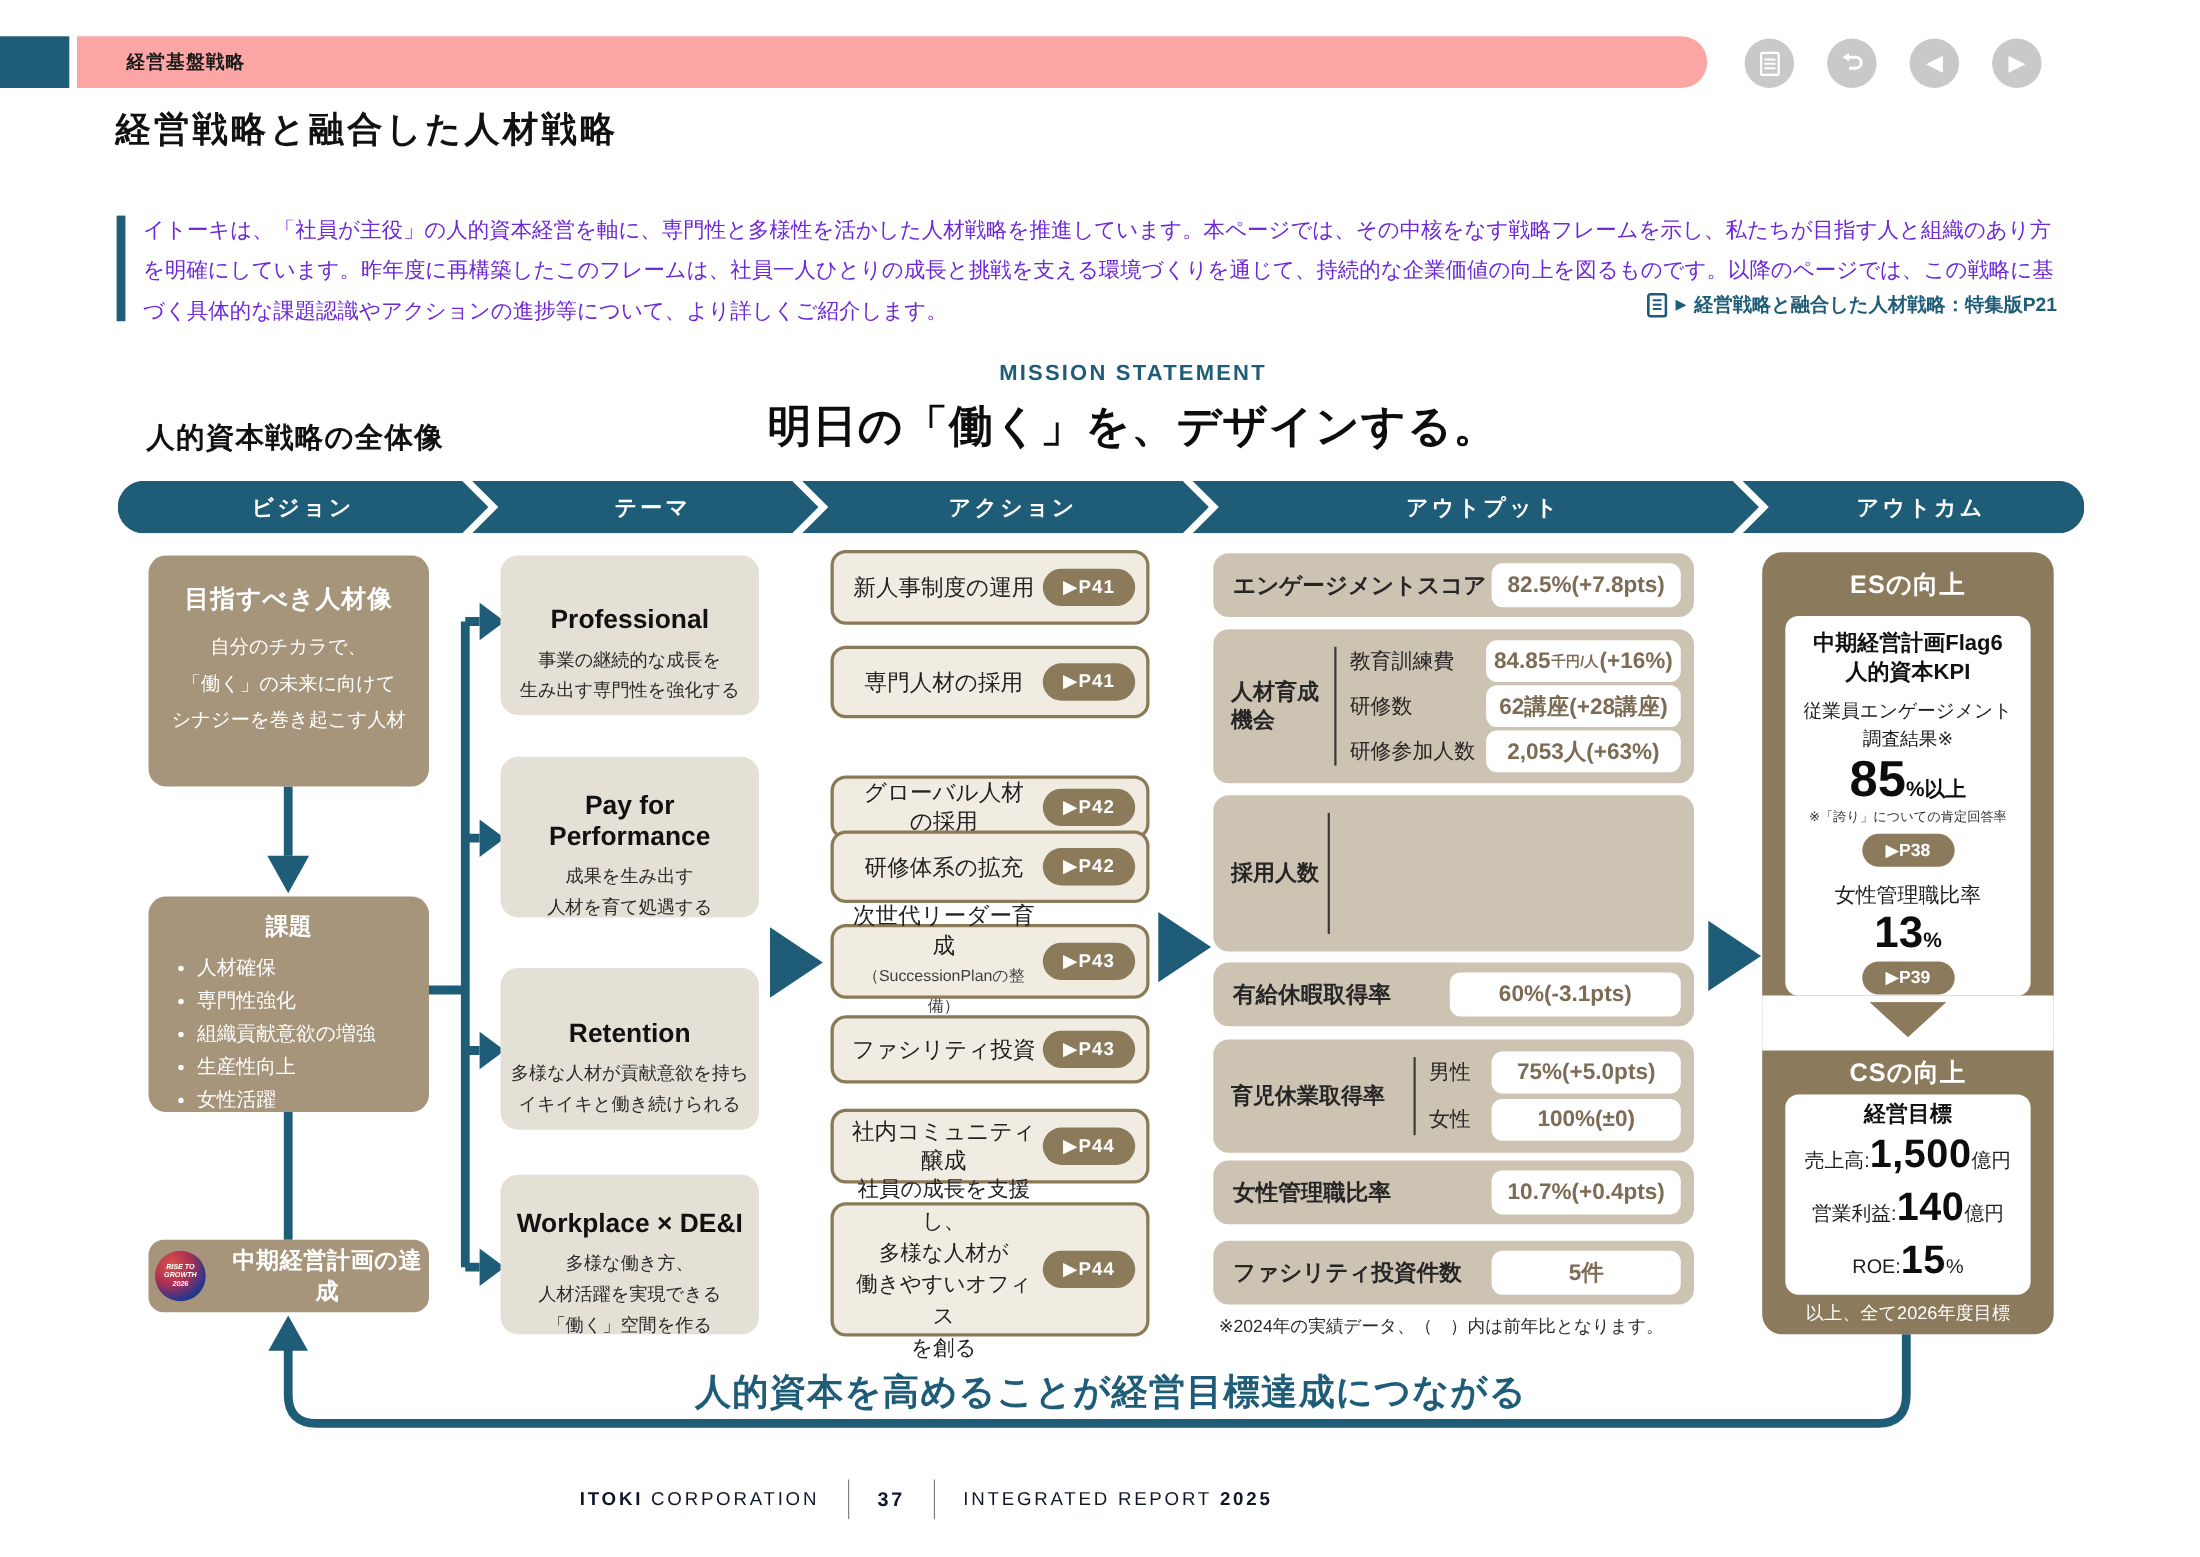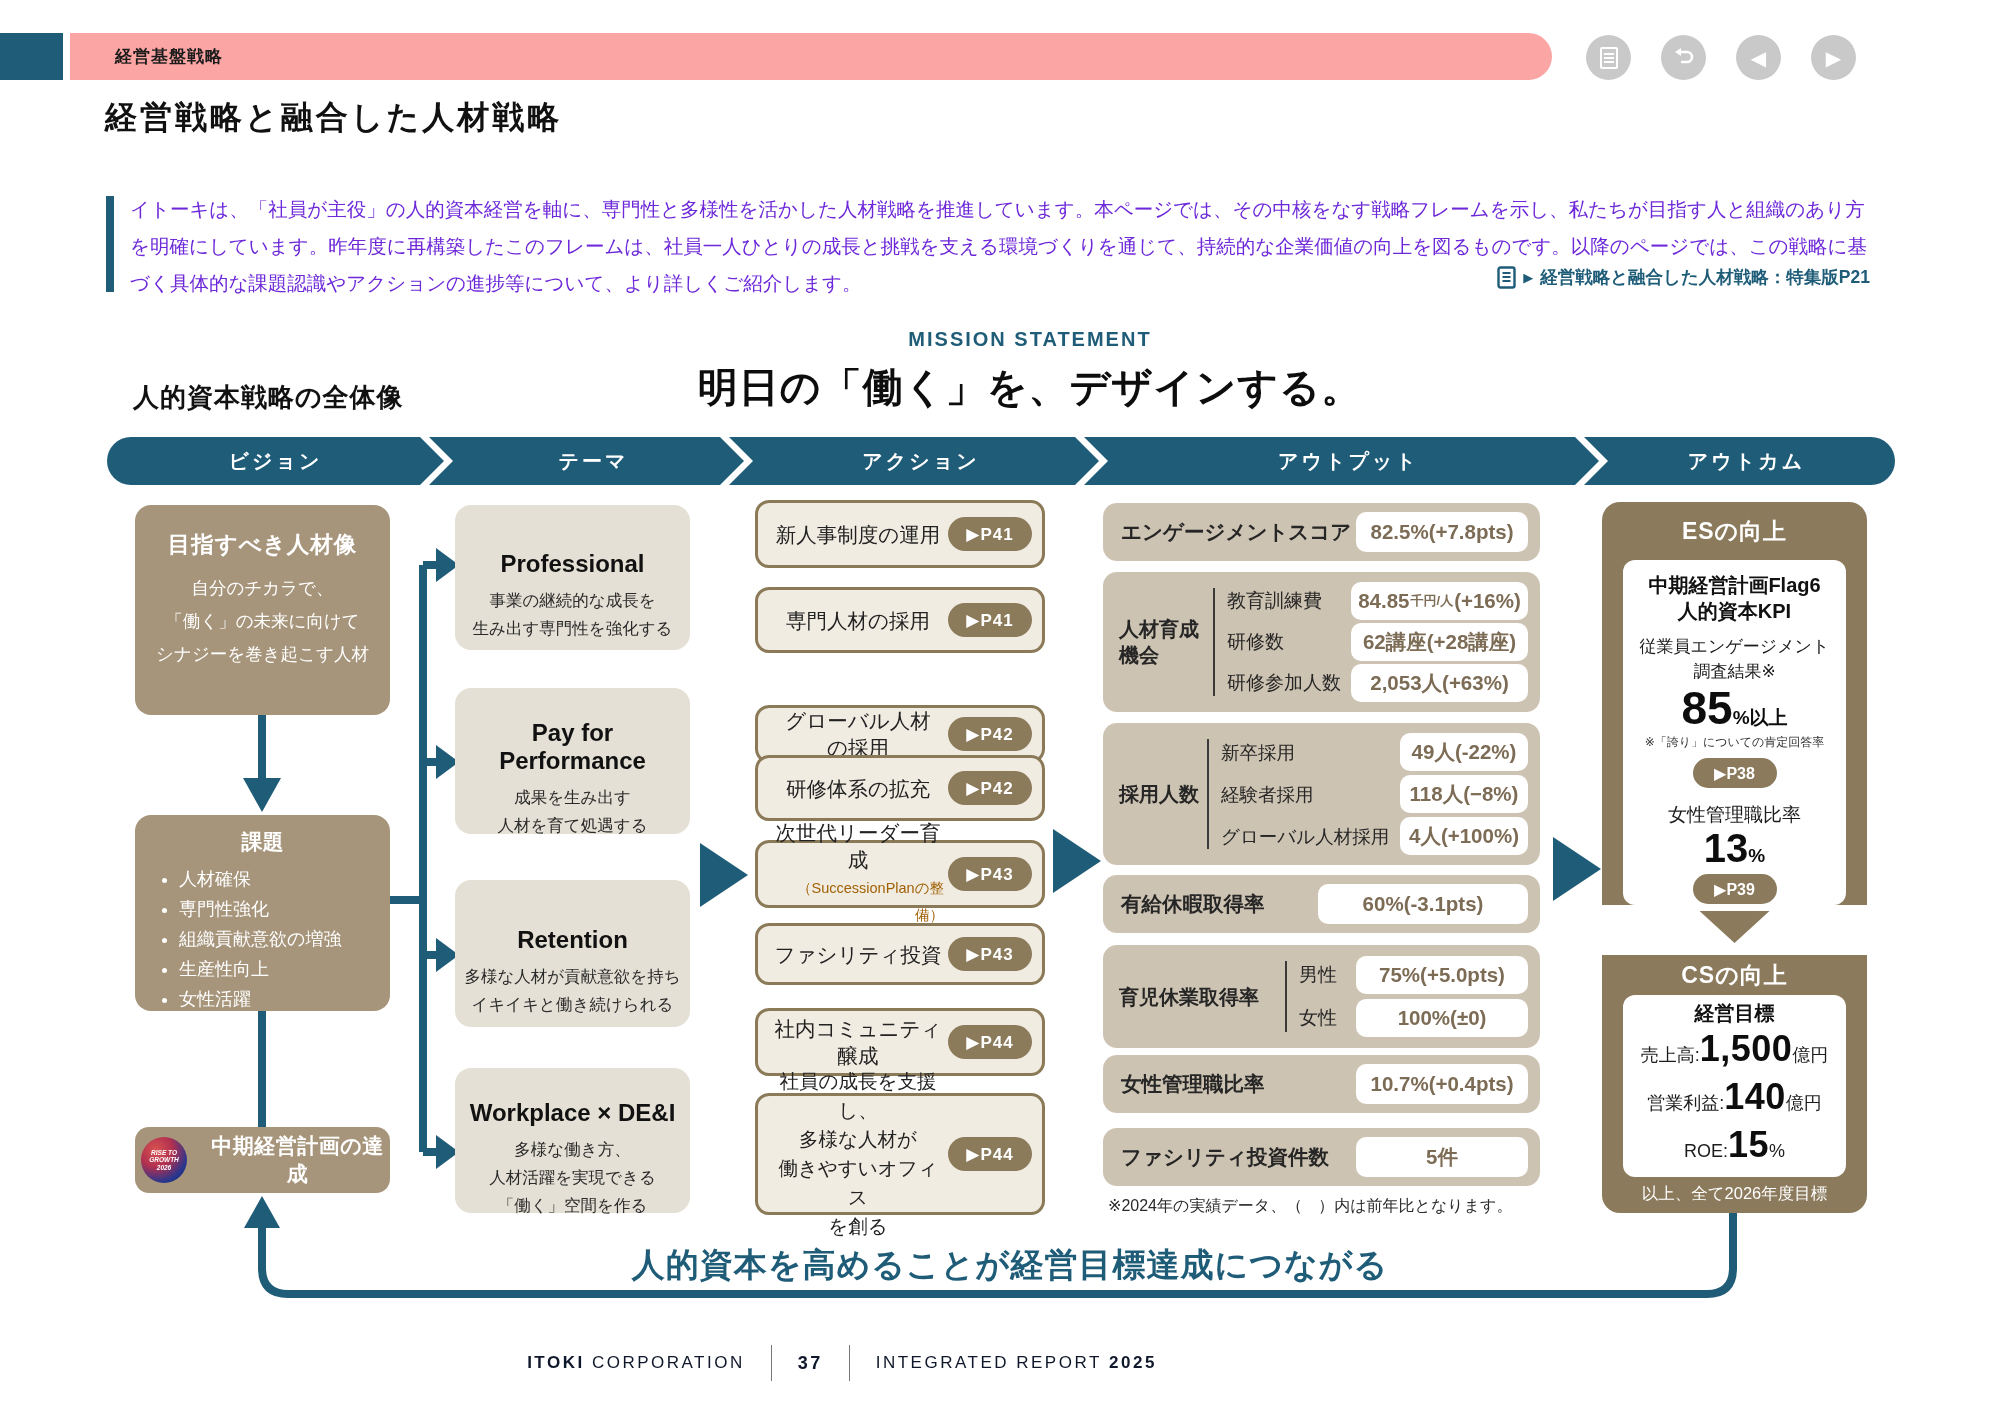--- a/index.html
+++ b/index.html
@@ -56,21 +56,21 @@
   .midterm-label{font-size:21px;font-weight:bold;color:#fff;letter-spacing:0.5px;}
   
   .box-beige{left:455px;width:235px;background:#E5E0D5;border-radius:16px;display:flex;flex-direction:column;
              align-items:center;justify-content:center;text-align:center;padding:6px 8px;box-sizing:border-box;}
   .theme-title{font-size:24px;font-weight:800;color:#111;line-height:28px;margin-bottom:8px;margin-top:36px;}
   .theme-line{font-size:16.5px;color:#2a2a2a;line-height:28px;}
   
   .box-action{left:755px;width:290px;background:#F1ECE2;border:3px solid #8A7A58;border-radius:14px;box-sizing:border-box;}
   .act-label{position:absolute;left:14px;right:98px;top:0;bottom:0;display:flex;flex-direction:column;
              justify-content:center;align-items:center;text-align:center;font-size:20.5px;color:#222;line-height:27px;}
-  .act-sub{font-size:14.5px;color:#a16207;margin-top:2px;text-align:right;}
+  .act-sub{font-size:14.5px;color:#404040;margin-top:2px;}
   .pill-brown{position:absolute;right:10px;top:50%;transform:translateY(-50%);width:84px;height:34px;
               background:#8C7B5B;border-radius:17px;color:#fff;font-size:17px;font-weight:bold;
               display:flex;align-items:center;justify-content:center;letter-spacing:1px;cursor:pointer;}
   
   .box-output{left:1103px;width:437px;background:#CDC3B2;border-radius:14px;}
   .out-label{position:absolute;left:18px;top:0;bottom:0;display:flex;align-items:center;
              font-size:20.5px;font-weight:bold;color:#262626;}
   .pill-white{background:#fff;border-radius:10px;color:#7D6C55;font-weight:bold;font-size:20.5px;
               display:flex;align-items:center;justify-content:center;}
   .pill-abs{position:absolute;right:12px;top:50%;transform:translateY(-50%);height:40px;}
@@ -332,34 +332,20 @@
       <div class="row">
         <span class="row-label">研修参加人数</span>
         <div class="pill-white row-pill" style="width:177px;">2,053人(+63%)</div>
       </div>
     </div>
   </div>
 
   <div class="abs layer box-output" style="top:723px;height:142px;">
     <div class="grp-label">採用人数</div>
     <div class="grp-div" style="left:104px;"></div>
-    <div class="rows" style="left:118px;">
-      <div class="row">
-        <span class="row-label" style="font-size:18.5px;">新卒採用</span>
-        <div class="pill-white row-pill" style="width:128px;">49人(-22%)</div>
-      </div>
-      <div class="row">
-        <span class="row-label" style="font-size:18.5px;">経験者採用</span>
-        <div class="pill-white row-pill" style="width:128px;">118人(−8%)</div>
-      </div>
-      <div class="row">
-        <span class="row-label" style="font-size:18.5px;">グローバル人材採用</span>
-        <div class="pill-white row-pill" style="width:128px;">4人(+100%)</div>
-      </div>
-    </div>
   </div>
 
   <div class="abs layer box-output" style="top:875px;height:58px;">
     <div class="out-label">有給休暇取得率</div>
     <div class="pill-white pill-abs" style="width:210px;">60%(-3.1pts)</div>
   </div>
 
   <div class="abs layer box-output" style="top:945px;height:103px;">
     <div class="grp-label">育児休業取得率</div>
     <div class="grp-div" style="left:182px;"></div>

